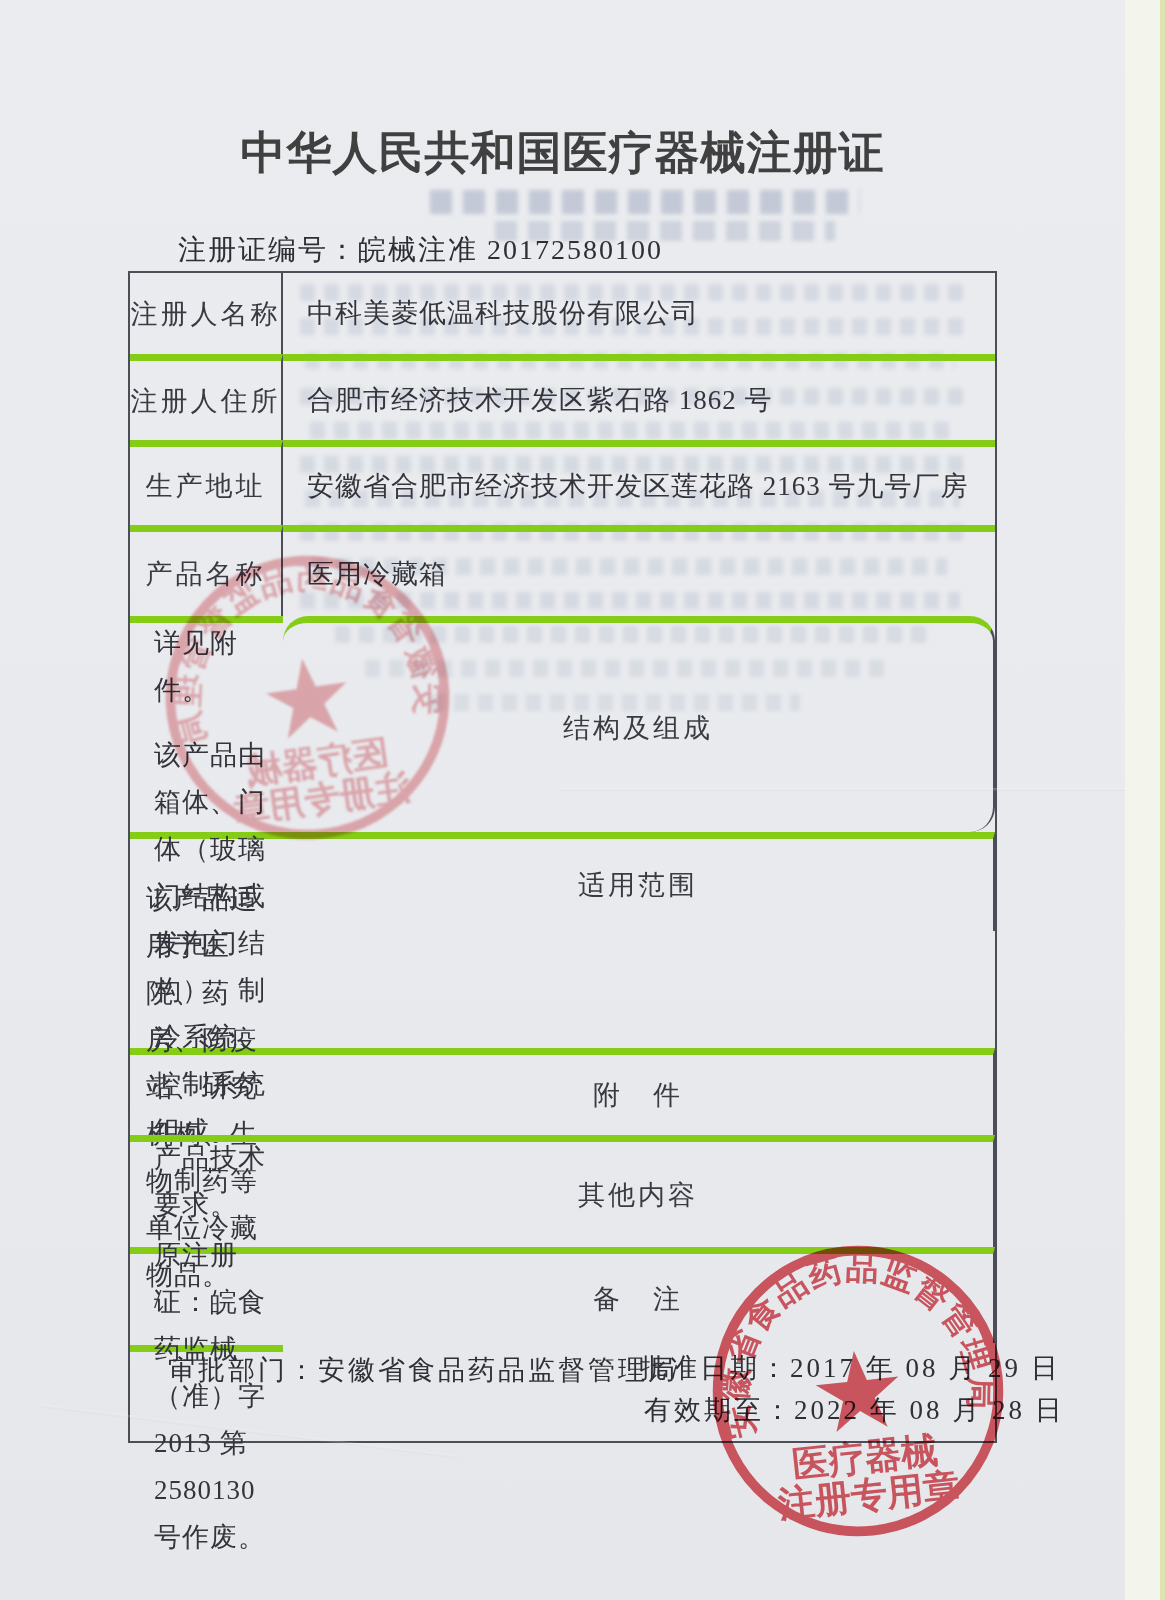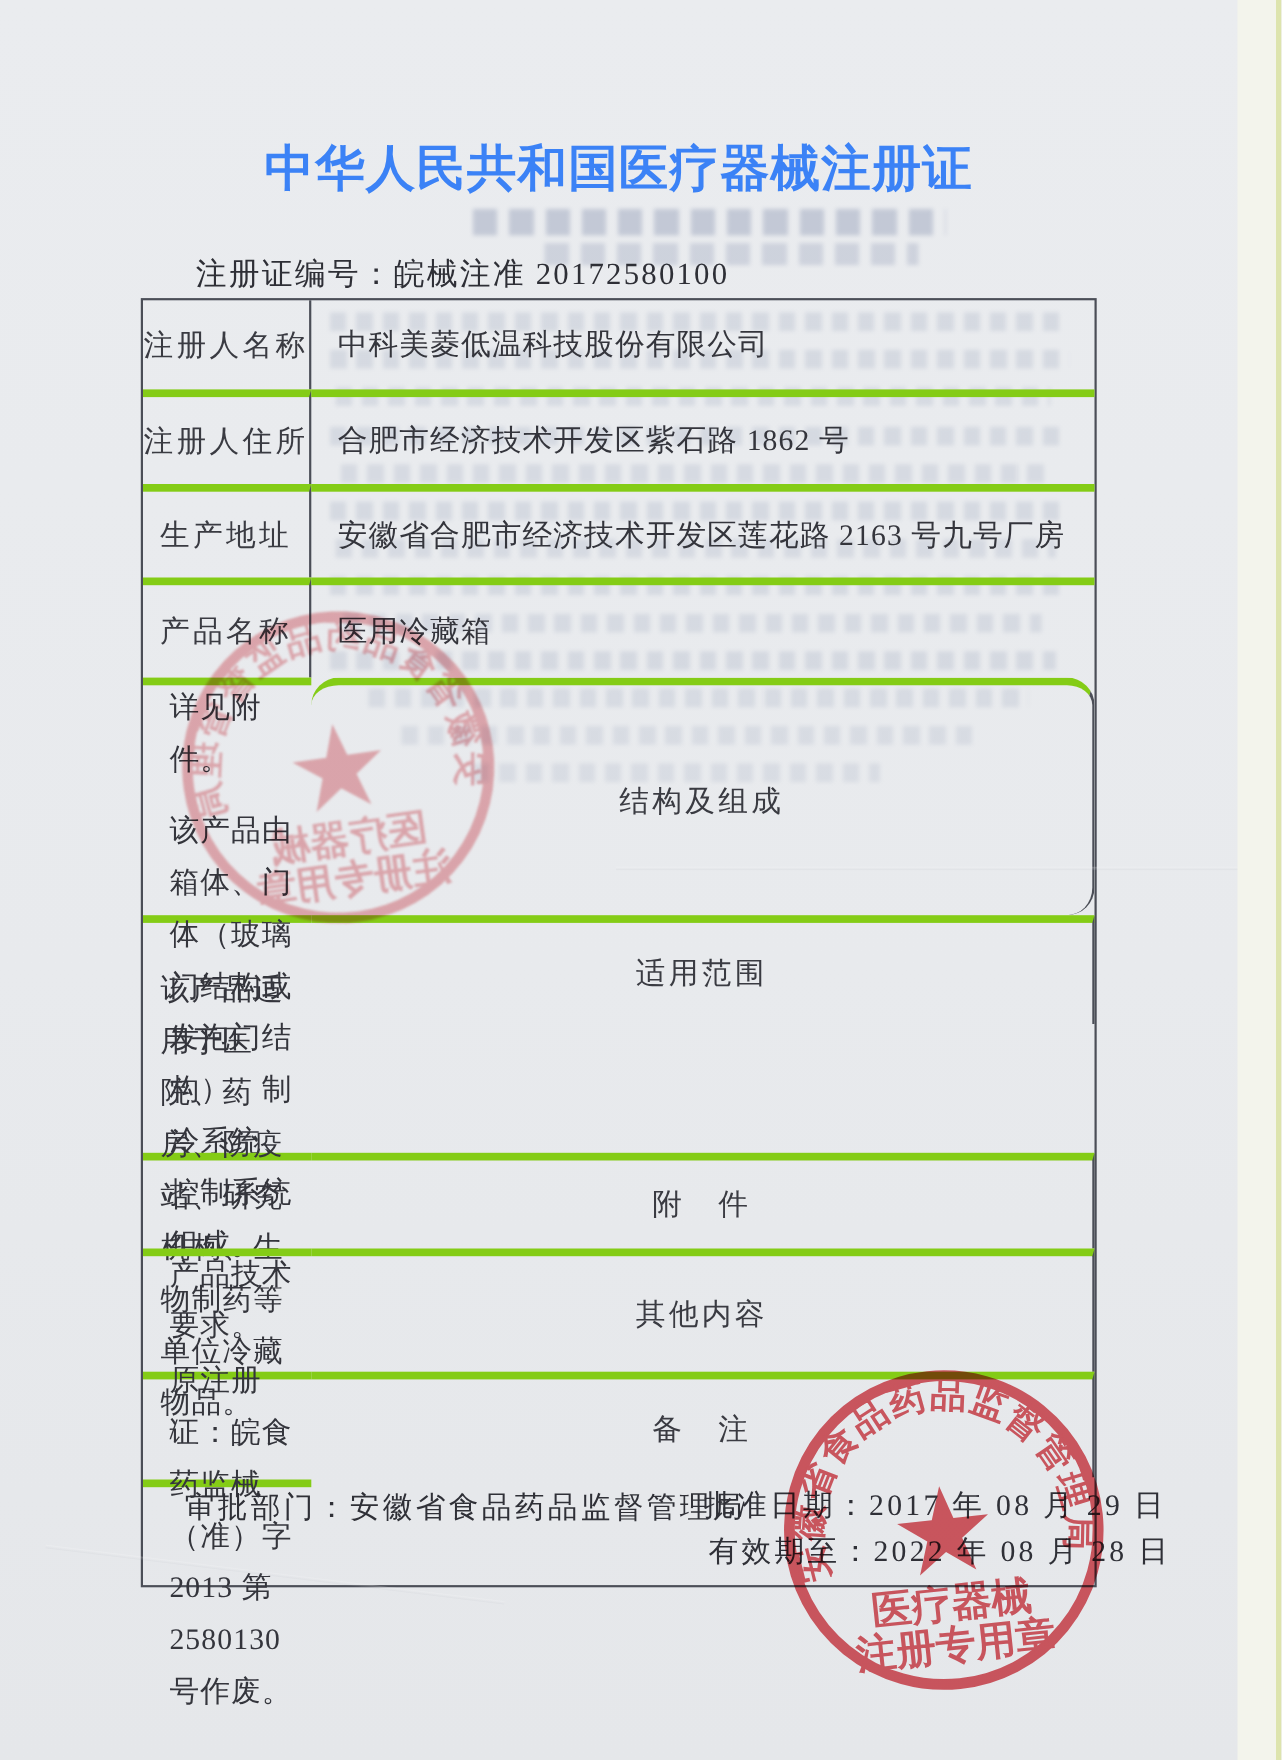--- a/index.html
+++ b/index.html
@@ -18,21 +18,21 @@
     background:linear-gradient(180deg,rgba(255,255,255,.5),rgba(160,165,175,.22));opacity:.45;}
 
   
   .ghost{position:absolute;filter:blur(2px);
     background:repeating-linear-gradient(90deg,rgba(118,133,164,.85) 0 15px,rgba(118,133,164,0) 15px 24px);}
   .ghost.bold{background:repeating-linear-gradient(90deg,rgba(95,110,150,.9) 0 22px,rgba(95,110,150,0) 22px 33px);}
 
   .title{
     position:absolute;left:0;top:126px;width:1125px;text-align:center;
     font-family:"DejaVu Sans","Liberation Sans",sans-serif;
-    font-weight:bold;font-size:45px;line-height:54px;color:#3b82f6;letter-spacing:1px;
+    font-weight:bold;font-size:45px;line-height:54px;color:#404040;letter-spacing:1px;
   }
   .regno{
     position:absolute;left:178px;top:232px;font-size:28px;line-height:36px;
     color:#2e2f36;letter-spacing:2px;
   }
 
   .cert-table{
     position:absolute;left:128px;top:271px;width:869px;box-sizing:border-box;
     border:2px solid #4b4e57;display:grid;grid-template-columns:153px 1fr;
     background:rgba(255,255,255,0.0);

